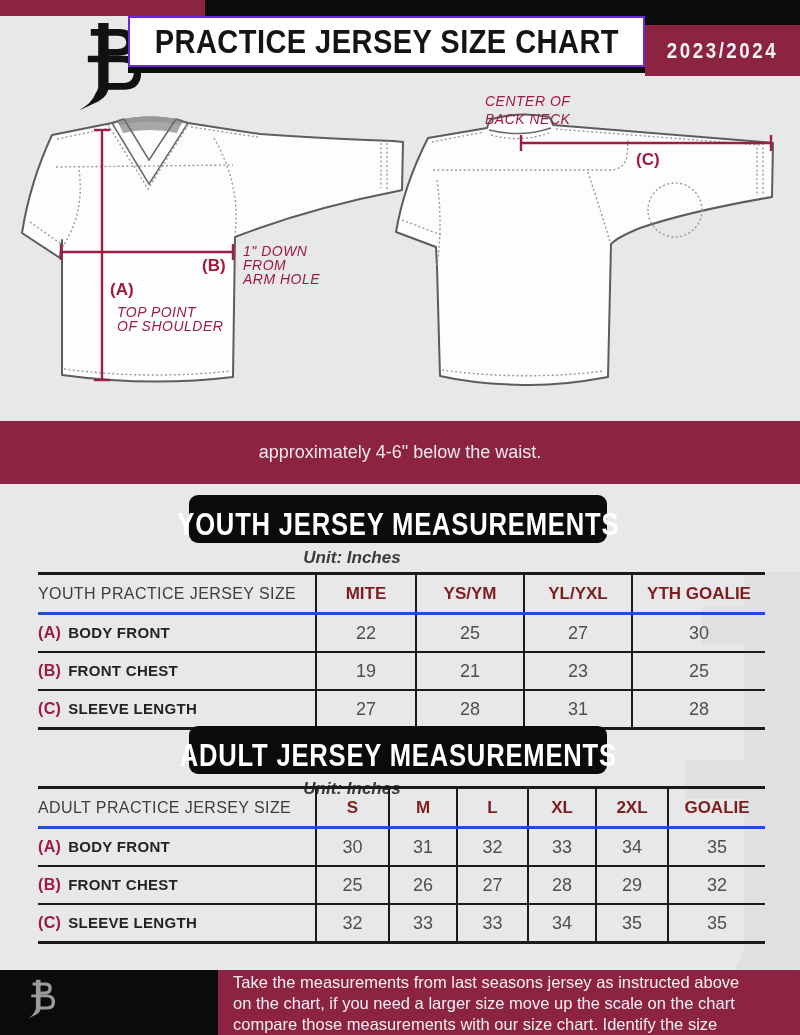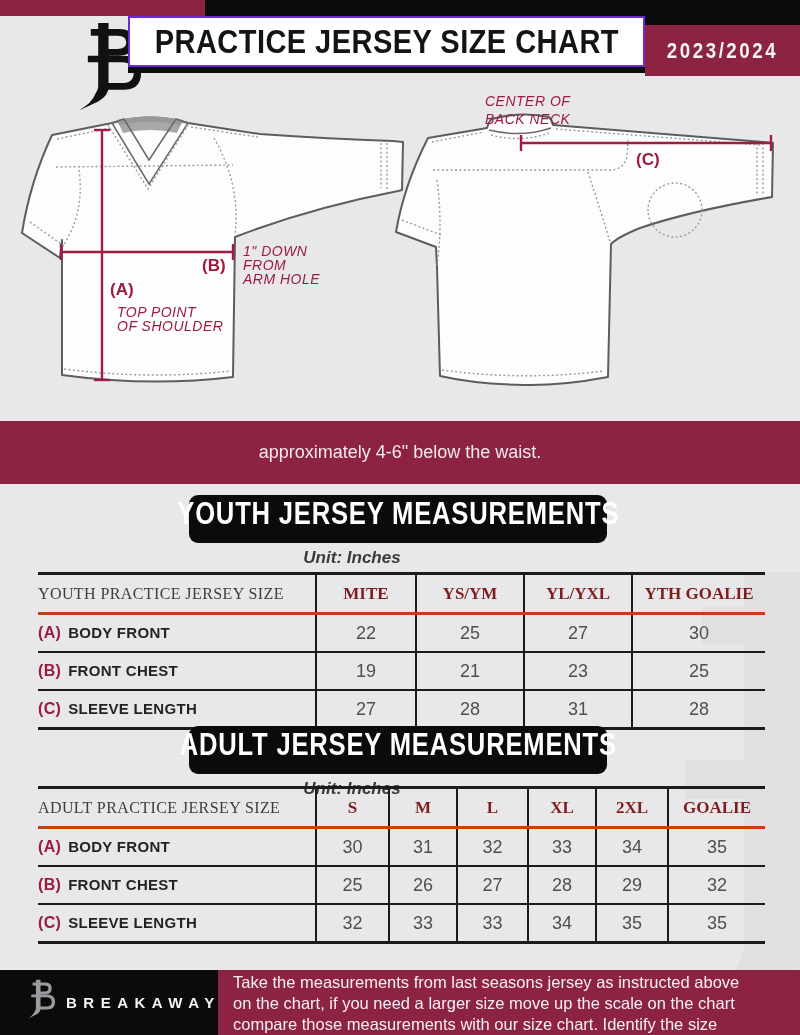--- a/index.html
+++ b/index.html
@@ -29,36 +29,36 @@
   .mkey{font-size:17px;font-weight:bold;fill:#9c1c3e;}
   .mtxt{font-size:14px;font-style:italic;fill:#9c1c3e;letter-spacing:.5px;}
 
   
   .notice{position:absolute;left:0;top:421px;width:800px;height:63px;background:#8d2343;
           display:flex;flex-direction:column;align-items:center;justify-content:center;}
   .notice div{color:#f2e9ec;font-size:18px;line-height:27px;}
 
   
   .pill{position:absolute;left:189px;width:418px;height:48px;background:#0b0b0b;border-radius:9px;
-        display:flex;align-items:flex-start;justify-content:center;}
+        display:flex;align-items:flex-end;justify-content:center;}
   .pill span{display:inline-block;color:#ffffff;font-size:32px;font-weight:bold;letter-spacing:1px;
              transform:scaleX(.8);white-space:nowrap;}
   .pill-youth{top:495px;}
   .pill-adult{top:726px;}
   .unit{position:absolute;left:0;width:704px;text-align:center;font-style:italic;font-weight:600;
         font-size:17px;color:#3a3a3a;}
   .unit-youth{top:548px;}
   .unit-adult{top:779px;}
 
   
   table.meas{position:absolute;left:38px;width:727px;border-collapse:collapse;table-layout:fixed;}
   .t-youth{top:572px;}
   .t-adult{top:786px;}
   table.meas td{padding:0;background:transparent;}
-  table.meas tr.hd td{height:37px;border-top:3px solid #1b1b1b;border-bottom:3px solid #c2410c;font-family:Liberation Serif, serif;}
+  table.meas tr.hd td{height:37px;border-top:3px solid #1b1b1b;border-bottom:3px solid #1d4ed8;}
   table.meas tr.bd td{height:36px;border-bottom:2px solid #1b1b1b;}
   table.meas tr.bd:last-child td{border-bottom:3px solid #1b1b1b;}
   table.meas td.val{border-left:2px solid #1b1b1b;text-align:center;}
   .sizehdr{font-size:16px;color:#3d3d3d;letter-spacing:.4px;padding-left:24px;}
   .colhdr{font-size:17px;font-weight:bold;color:#7f1d1d;}
   .rowlab{padding-left:30px;font-size:15px;color:#232323;font-weight:bold;letter-spacing:.3px;}
   .rowlab .key{color:#9c1c3e;font-weight:bold;font-size:16px;margin-right:7px;}
   .num{font-size:18px;color:#4f4f4f;}
 
   
@@ -276,21 +276,20 @@
       <td class="val num">35</td>
       <td class="val num">35</td>
     </tr>
   </tbody>
     </table>
 
   <div class="footer-black">
     <svg class="footer-logo" viewBox="0 0 100 124">
       <use href="#logoB" fill="#9b9b9f"></use>
     </svg>
-    <div class="brand">BREAKAWAY</div>
   </div>
   <div class="footer-maroon">
     <div>Take the measurements from last seasons jersey as instructed above</div>
     <div>on the chart, if you need a larger size move up the scale on the chart</div>
     <div>compare those measurements  with our size chart. Identify the size</div>
   </div>
 
 </div>
 
 </body></html>

